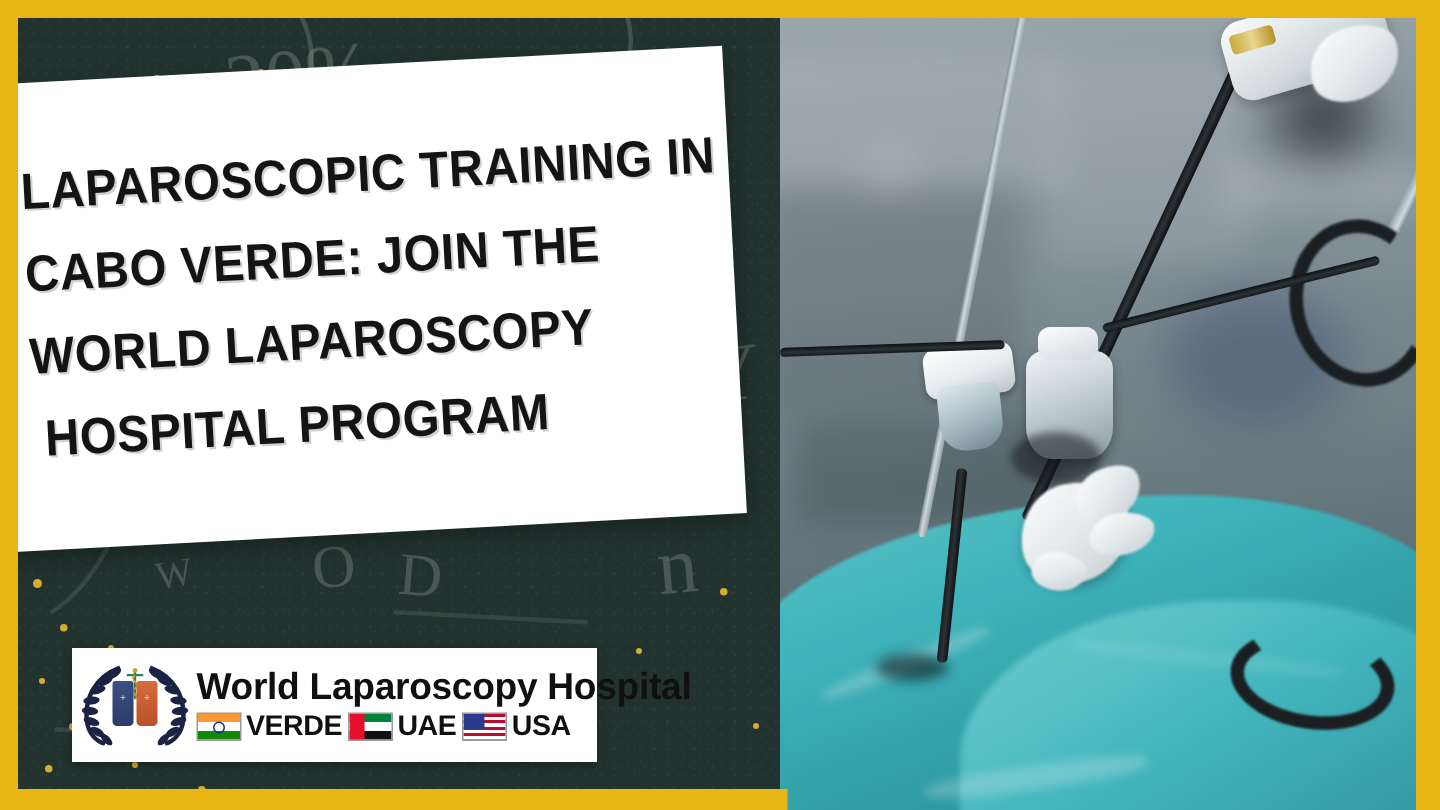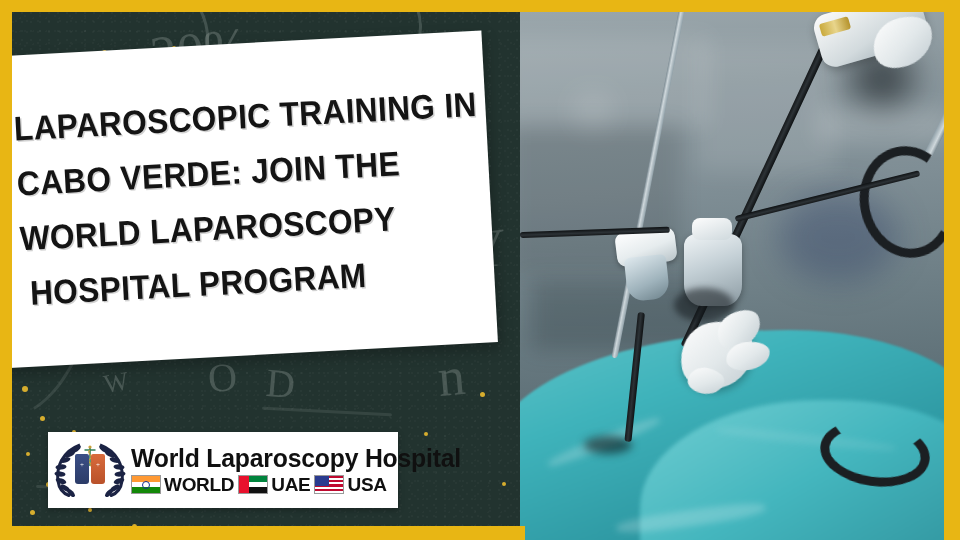--- a/index.html
+++ b/index.html
@@ -315,21 +315,21 @@
             <span class="mk">+</span>
           </div>
       </div>
     </div>
 
     <div class="logo-text">
       <div class="logo-name">World Laparoscopy Hospital</div>
       <div class="logo-countries">
         <div class="cgroup">
           <span class="flag in"></span>
-          <span class="cname">WORLD</span>
+          <span class="cname">VERDE</span>
         </div>
         <div class="cgroup">
           <span class="flag ae"></span>
           <span class="cname">UAE</span>
         </div>
         <div class="cgroup">
           <span class="flag us"></span>
           <span class="cname">USA</span>
         </div>
       </div>

